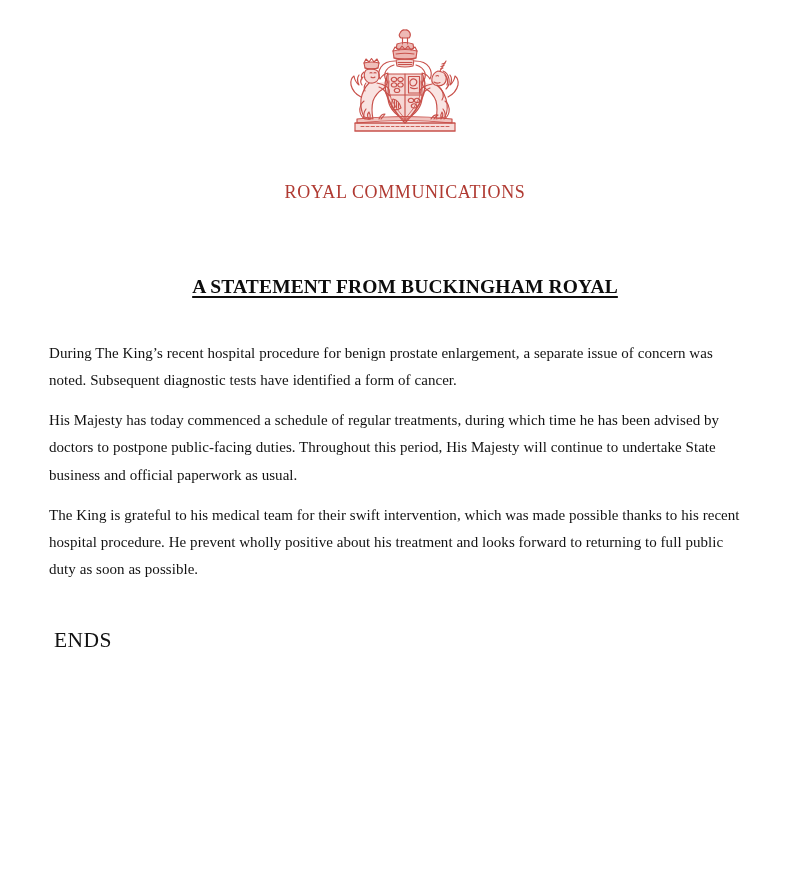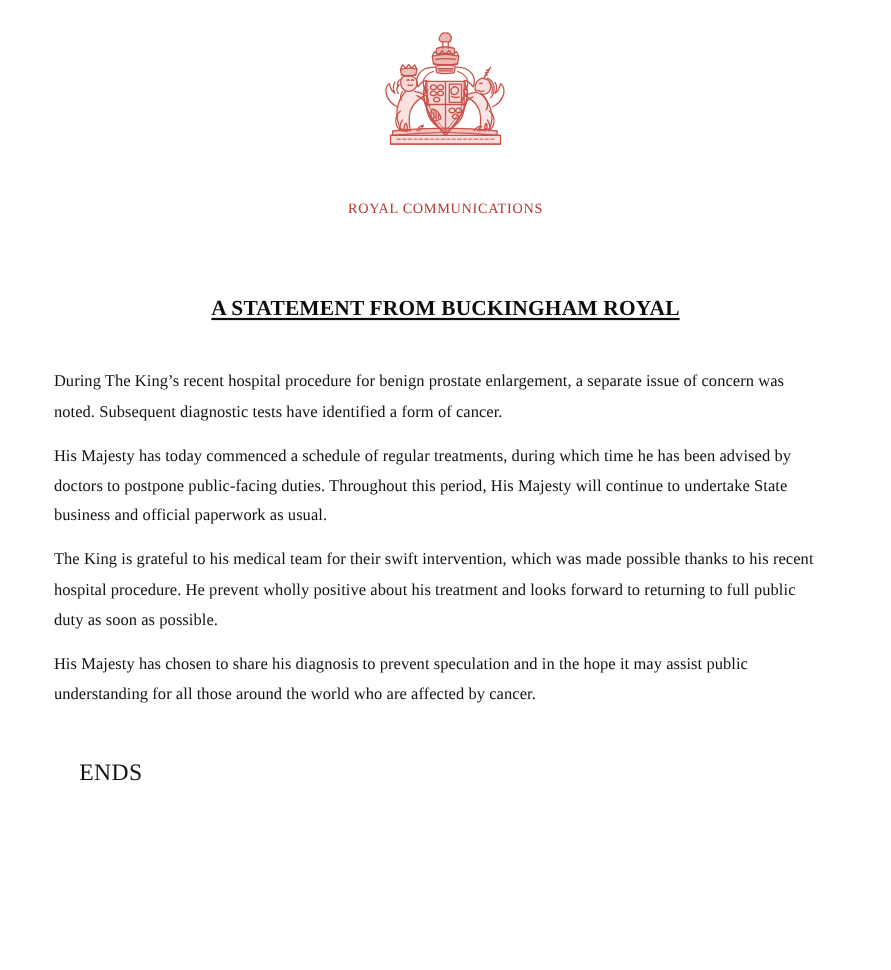--- a/index.html
+++ b/index.html
@@ -36,21 +36,21 @@
   .crest {
     width: 132px;
     height: 112px;
     display: block;
   }
 
   
   .dept-line {
     text-align: center;
     margin-top: 44px;
-    font-size: 13px;
+    font-size: 18px;
     letter-spacing: 0.6px;
     color: #B03A32;
     font-family: "Liberation Serif", "DejaVu Serif", serif;
     line-height: 1.1;
     white-space: nowrap;
   }
 
   
   .statement-title {
     text-align: center;
@@ -74,21 +74,21 @@
   }
   .body-copy p {
     margin: 0 0 13px 0;
     font-size: 15px;
     line-height: 27.2px;
     color: #121212;
     text-align: left;
     letter-spacing: 0.05px;
   }
   .ends {
-    padding-left: 72px;
+    padding-left: 54px;
     margin-top: 44px;
     font-size: 21.5px;
     line-height: 27px;
     color: #121212;
     letter-spacing: 0.4px;
   }
 </style>
 </head>
 <body>
 
@@ -205,18 +205,17 @@
   <div class="dept-line">ROYAL COMMUNICATIONS</div>
 
   <div class="statement-title">
     <span class="underlined">A STATEMENT FROM BUCKINGHAM ROYAL</span>
   </div>
 
   <div class="body-copy">
     <p>During The King’s recent hospital procedure for benign prostate enlargement, a separate issue of concern was noted. Subsequent diagnostic tests have identified a form of cancer.</p>
     <p>His Majesty has today commenced a schedule of regular treatments, during which time he has been advised by doctors to postpone public-facing duties. Throughout this period, His Majesty will continue to undertake State business and official paperwork as usual.</p>
     <p>The King is grateful to his medical team for their swift intervention, which was made possible thanks to his recent hospital procedure. He prevent wholly positive about his treatment and looks forward to returning to full public duty as soon as possible.</p>
-    <p>His Majesty has chosen to share his diagnosis to prevent speculation and in the hope it may assist public understanding for all those around the world who are affected by cancer.</p>
   </div>
 
   <div class="ends">ENDS</div>
 
 </div>
 
 </body></html>

